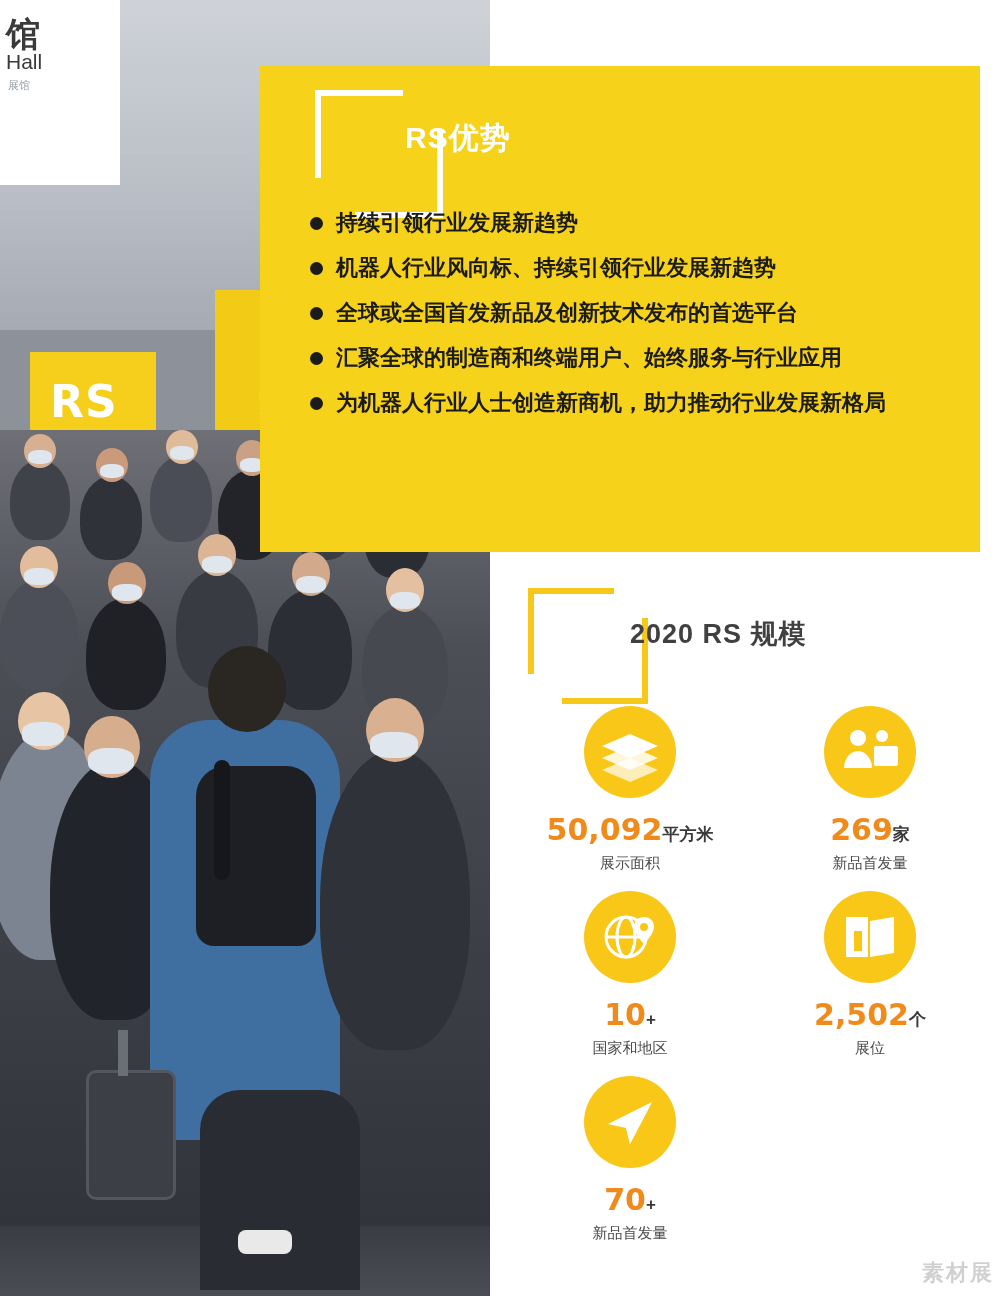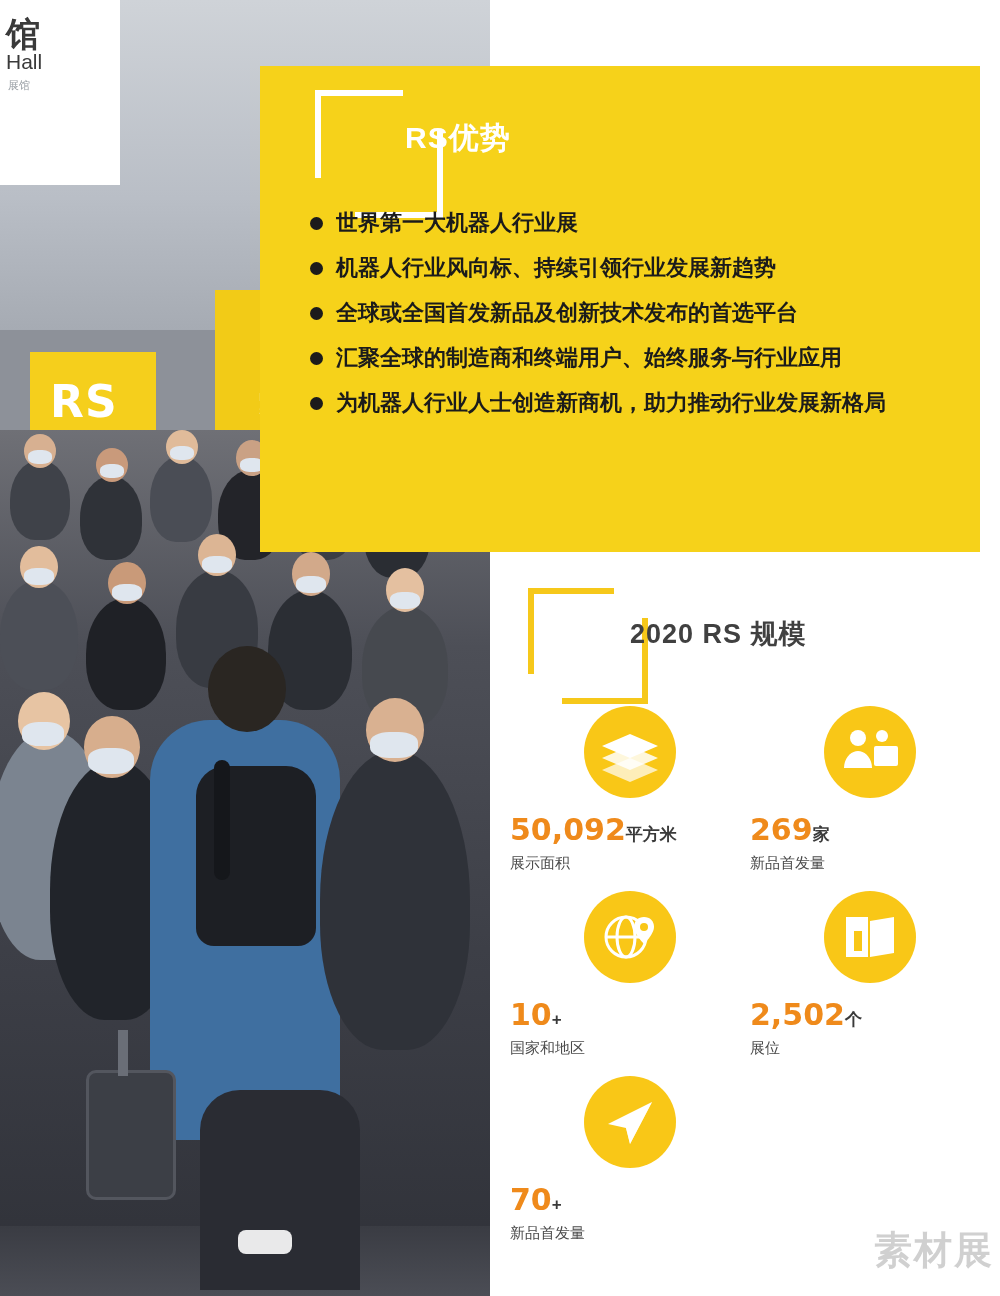--- a/index.html
+++ b/index.html
@@ -151,39 +151,39 @@
     border:6px solid #f6c81a; border-left:none; border-top:none;
   }
   .scale-title {
     position:absolute; left:120px; top:32px;
     font-size:27px; font-weight:bold; color:#404040; letter-spacing:1px;
   }
 
   .stats { position:absolute; left:20px; top:706px; width:480px; }
   .stat-row { display:flex; }
   .stat {
-    width:240px; text-align:left; margin-bottom:18px;
+    width:240px; text-align:center; margin-bottom:18px;
   }
   .circle {
     width:92px; height:92px; border-radius:50%;
     background:#f9c717; margin:0 auto 14px auto;
     position:relative;
   }
   .stat .value {
     font-size:30px; font-weight:bold; color:#ef8a1b; letter-spacing:0px;
     font-family:"DejaVu Sans", sans-serif;
   }
   .stat .value .unit { font-size:17px; color:#3a3a3a; font-weight:bold; font-family:"Liberation Sans",sans-serif;}
   .stat .label { font-size:15px; color:#4a4a4a; margin-top:7px; }
 
   
   .ic { position:absolute; left:0; top:0; width:92px; height:92px; }
   .watermark {
-    position:absolute; right:6px; bottom:20px;
-    font-size:38px; color:rgba(120,120,120,.35); font-weight:bold; letter-spacing:2px;
+    position:absolute; right:6px; bottom:8px;
+    font-size:22px; color:rgba(120,120,120,.35); font-weight:bold; letter-spacing:2px;
   }
 </style>
 </head>
 <body>
 
 <div class="page">
 
   <div class="photo">
     <div class="sky"></div>
     <div class="wall"></div>
@@ -287,21 +287,21 @@
   <div class="right">
 
     <div class="adv-panel">
       <div class="bracket adv-bracket"></div>
       <div class="bracket adv-bracket-2" style="left:95px;top:64px;"></div>
       <div class="adv-title">RS优势</div>
 
       <div class="adv-list">
         <div class="adv-item">
           <span class="dot"></span>
-          <span class="txt">世界第一大机器人行业展</span>
+          <span class="txt">持续引领行业发展新趋势</span>
         </div>
         <div class="adv-item">
           <span class="dot"></span>
           <span class="txt">机器人行业风向标、持续引领行业发展新趋势</span>
         </div>
         <div class="adv-item">
           <span class="dot"></span>
           <span class="txt">全球或全国首发新品及创新技术发布的首选平台</span>
         </div>
         <div class="adv-item">

